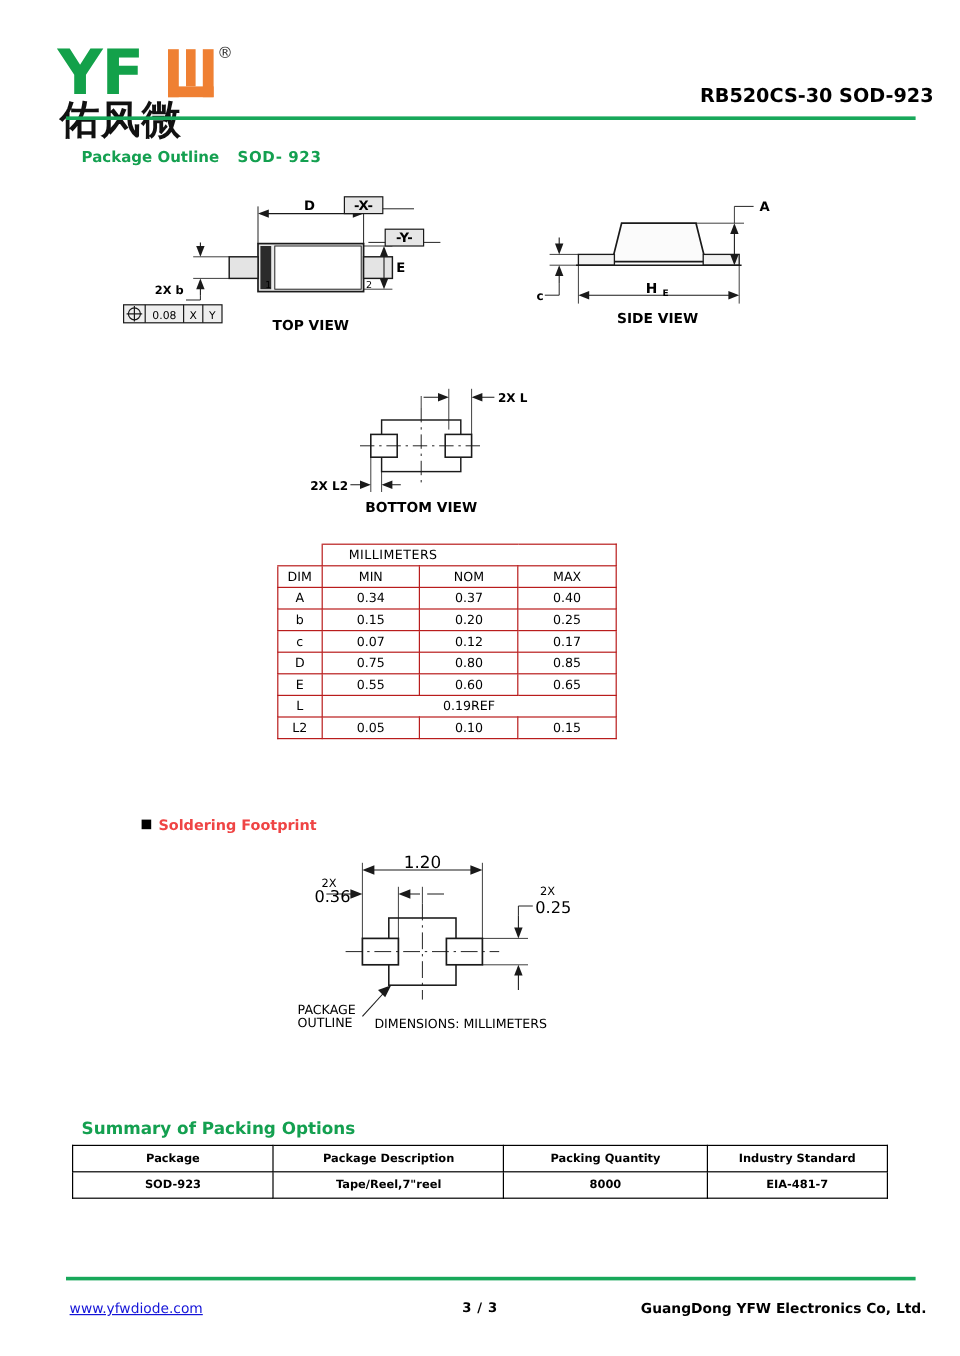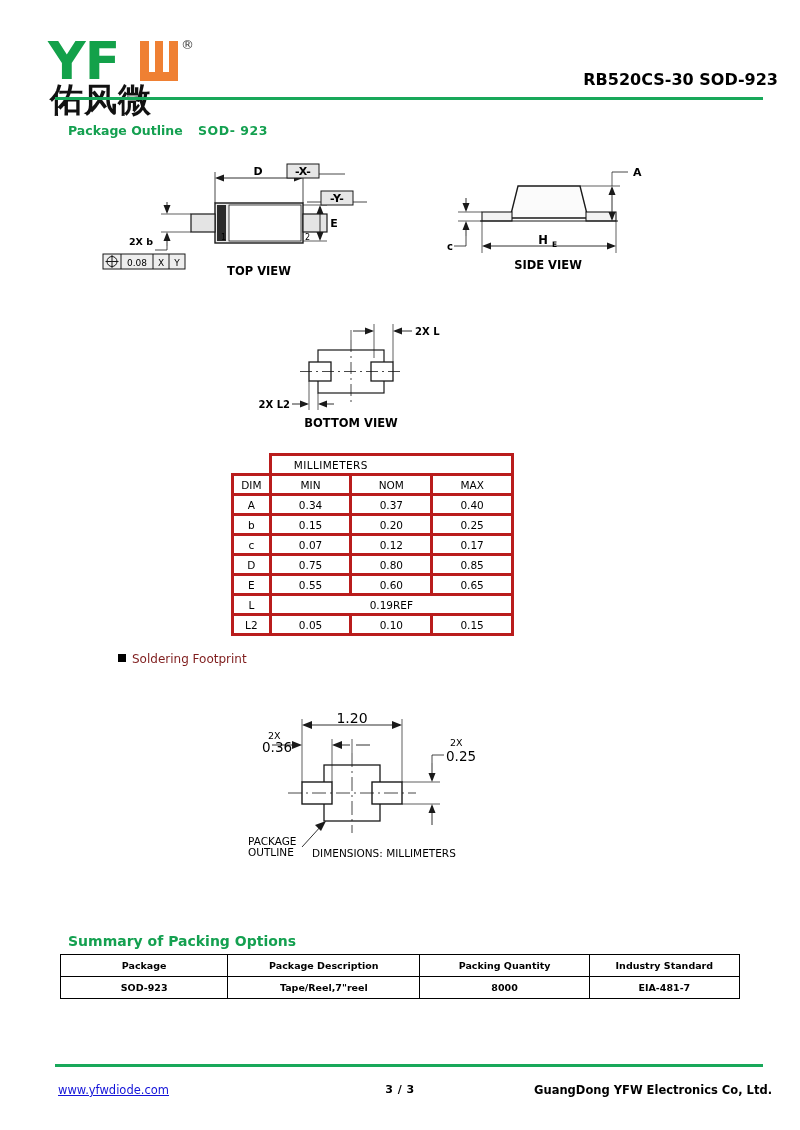--- a/index.html
+++ b/index.html
@@ -95,25 +95,25 @@
     font-size: 12.5px;
     color: #14a050;
     white-space: nowrap;
   }
   #pkg-outline-label { left: 68px; top: 123px; }
   #pkg-outline-value { left: 198px; top: 123px; letter-spacing: 0.5px; }
   #packing-heading   { left: 68px; top: 933px; font-size: 14px; }
 
   #solder-heading {
     position: absolute;
-    left: 118px; top: 652px;
-    font-family: "DejaVu Sans", sans-serif;
-    font-weight: normal;
+    left: 118px; top: 681px;
+    font-family: "DejaVu Sans", sans-serif;
+    font-weight: bold;
     font-size: 12px;
-    color: #7f1d1d;
+    color: #ef4444;
     white-space: nowrap;
   }
   #solder-heading .sq {
     display: inline-block;
     width: 8px; height: 8px;
     background: #000;
     margin-right: 6px;
     vertical-align: 1px;
   }
 
@@ -128,21 +128,21 @@
   #dim-table {
     position: absolute;
     left: 231px; top: 453px;
     width: 283px;
     border-collapse: collapse;
     font-family: "DejaVu Sans", sans-serif;
     font-size: 10.5px;
     background: #fff;
   }
   #dim-table td, #dim-table th {
-    border: 3px solid #b91c1c;
+    border: 1px solid #b91c1c;
     text-align: center;
     height: 17px;
     padding: 0;
     font-weight: normal;
   }
   #dim-table .dimcol { width: 36px; }
   #dim-table .valcol { width: 82px; }
   #dim-table .mm-cell { text-align: left; padding-left: 22px; letter-spacing: 0.4px; }
   #dim-table .blank { border-left: 1px solid #fff; border-top: 1px solid #fff; }
 

